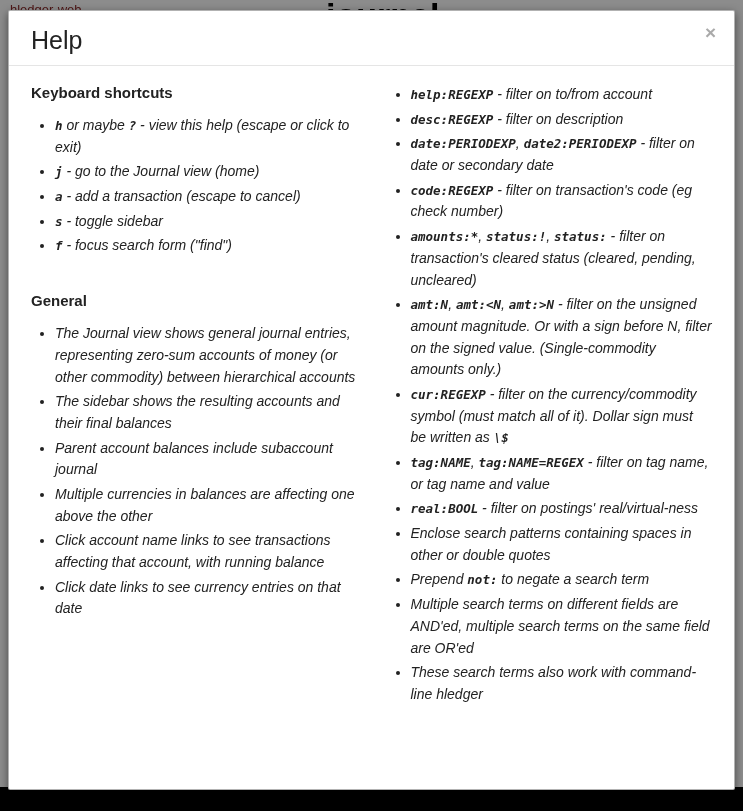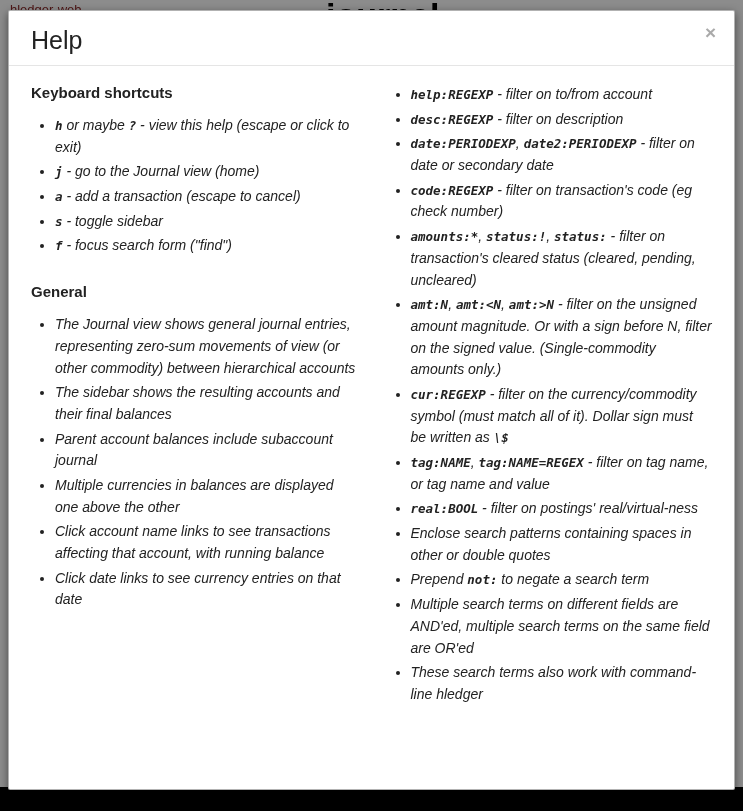--- a/index.html
+++ b/index.html
@@ -71,21 +71,21 @@
     padding: 18px 22px 20px 22px;
     overflow: hidden;
   }
   .columns { display: flex; gap: 30px; justify-content: flex-end; }
   .col { flex: 1 1 0; min-width: 0; }
 
   .section-heading {
     font-size: 15px; font-weight: bold; color: #222;
     margin: 0 0 14px 0;
   }
-  .section-heading + .help-list + .section-heading { margin-top: 26px; }
+  .section-heading + .help-list + .section-heading { margin-top: 35px; }
 
   ul.help-list {
     margin: 0 0 10px 0;
     padding-left: 24px;
     list-style-type: disc;
   }
   ul.help-list li {
     font-size: 14px;
     line-height: 1.55;
     margin-bottom: 3px;
@@ -124,24 +124,24 @@
           <h4 class="section-heading">Keyboard shortcuts</h4>
           <ul class="help-list">
             <li><code class="inline-code">h</code> or maybe <code class="inline-code">?</code> - view this help (escape or click to exit)</li>
             <li><code class="inline-code">j</code> - go to the Journal view (home)</li>
             <li><code class="inline-code">a</code> - add a transaction (escape to cancel)</li>
             <li><code class="inline-code">s</code> - toggle sidebar</li>
             <li><code class="inline-code">f</code> - focus search form ("find")</li>
           </ul>
           <h4 class="section-heading">General</h4>
           <ul class="help-list">
-            <li>The Journal view shows general journal entries, representing zero-sum movements of view (or other commodity) between hierarchical accounts</li>
+            <li>The Journal view shows general journal entries, representing zero-sum accounts of money (or other commodity) between hierarchical accounts</li>
             <li>The sidebar shows the resulting accounts and their final balances</li>
             <li>Parent account balances include subaccount journal</li>
-            <li>Multiple currencies in balances are displayed one above the other</li>
+            <li>Multiple currencies in balances are affecting one above the other</li>
             <li>Click account name links to see transactions affecting that account, with running balance</li>
             <li>Click date links to see currency entries on that date</li>
           </ul>
         </div>
       <div class="col">
           <ul class="help-list">
             <li><code class="inline-code">help:REGEXP</code> - filter on to/from account</li>
             <li><code class="inline-code">desc:REGEXP</code> - filter on description</li>
             <li><code class="inline-code">date:PERIODEXP</code>, <code class="inline-code">date2:PERIODEXP</code> - filter on date or secondary date</li>
             <li><code class="inline-code">code:REGEXP</code> - filter on transaction's code (eg check number)</li>

